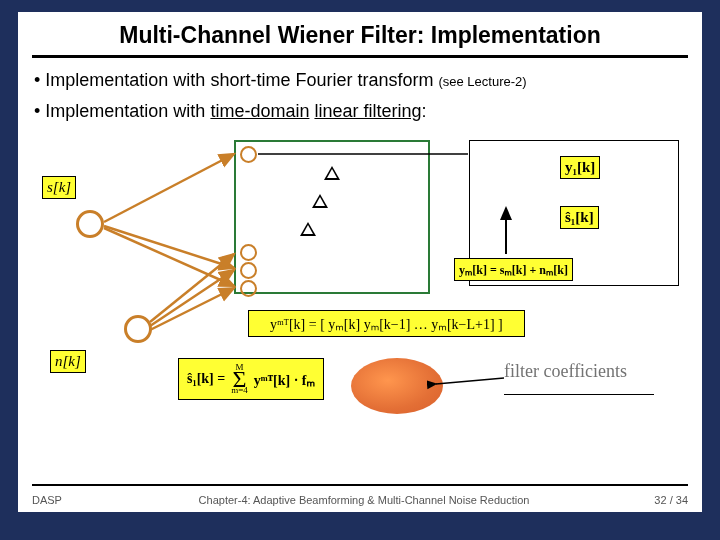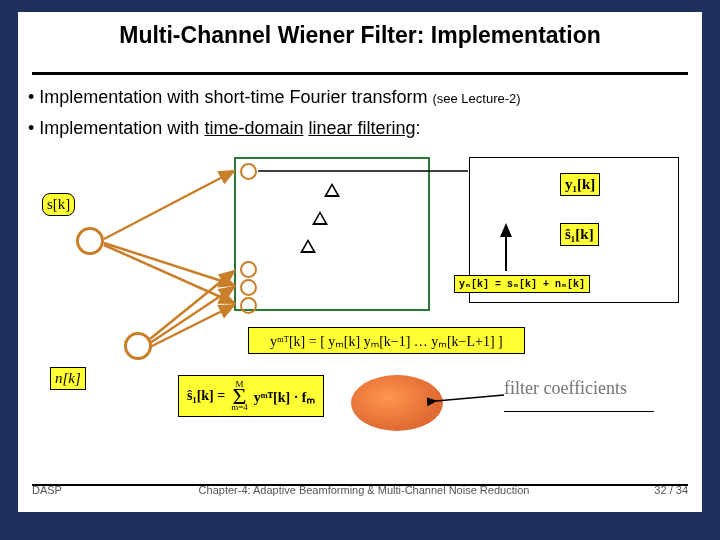--- a/index.html
+++ b/index.html
@@ -14,32 +14,32 @@
     position: absolute;
     left: 18px; top: 12px;
     width: 684px; height: 500px;
     background: #fff;
   }
   .title {
     font-size: 23px;
     font-weight: bold;
     color: #000;
     text-align: center;
-    padding: 10px 0 23px;
+    padding: 10px 0 6px;
   }
   .hr-thick {
     height: 3px; background: #000;
     margin: 0 14px;
   }
   .hr-thin {
     height: 2px; background: #000;
     margin: 0 14px;
   }
   .bullets {
-    padding: 12px 10px 8px;
+    padding: 12px 16px 8px;
   }
   .b1, .b2 {
     font-size: 18px;
     color: #000;
     margin-bottom: 10px;
   }
   .b1 .small { font-size: 13px; color: #000; }
   .b2 .ul { text-decoration: underline; }
   .diagram {
     position: relative;
@@ -113,21 +113,21 @@
     width: 150px;
     font-family: "Times New Roman", serif;
     font-size: 18px;
     color: #737373;
     border-bottom: 1px solid #000;
     line-height: 1.1;
     padding-bottom: 12px;
   }
   .footer {
     position: absolute;
-    left: 14px; right: 14px; bottom: 16px;
+    left: 14px; right: 14px; bottom: 6px;
     display: flex; align-items: flex-start;
     font-size: 11px;
     color: #555;
     margin-top: 28px;
   }
   .footer .f1 { width: 64px; }
   .footer .f2 { width: 130px; }
   .footer .f3 { flex: 1; text-align: center; }
   .footer .f4 { width: 56px; text-align: right; }
   .eq-big {
@@ -169,38 +169,38 @@
     </div>
     <div class="b2">
       <span>• Implementation with </span><span class="ul">time-domain</span><span> </span><span class="ul">linear filtering</span><span>:</span>
     </div>
   </div>
 
   <div class="diagram">
 
     <div class="big-o" style="left:40px; top:70px;"></div>
     <div class="big-o" style="left:88px; top:175px;"></div>
-    <div class="yellow-label" style="left:6px; top:36px; border-radius:8px;">s[k]</div>
+    <div class="yellow-label" style="left:6px; top:36px; font-style:italic;">s[k]</div>
     <div class="yellow-label" style="left:14px; top:210px; font-style:italic;">n[k]</div>
 
     <div class="mic-box"></div>
 
     <div class="small-o" style="left:204px; top:6px;"></div>
     <div class="small-o" style="left:204px; top:104px;"></div>
     <div class="small-o" style="left:204px; top:122px;"></div>
     <div class="small-o" style="left:204px; top:140px;"></div>
 
     <div class="mic-tri" style="left:288px; top:26px;"></div>
     <div class="mic-tri" style="left:276px; top:54px;"></div>
     <div class="mic-tri" style="left:264px; top:82px;"></div>
 
     <div class="out-box"></div>
     <div class="yellow-label" style="left:524px; top:16px; font-weight:bold;">y₁[k]</div>
     <div class="yellow-label" style="left:524px; top:66px; font-weight:bold;">ŝ₁[k]</div>
-    <div class="yellow-label" style="left:418px; top:118px; font-weight:bold; font-size:10px;font-family:Liberation Mono, monospace;">yₘ[k] = sₘ[k] + nₘ[k]</div>
+    <div class="yellow-label" style="left:418px; top:118px; font-weight:bold; font-size:12px;">yₘ[k] = sₘ[k] + nₘ[k]</div>
 
     <div class="vec-box">
       <span>yᵐᵀ[k] = [ yₘ[k]  yₘ[k−1]  …  yₘ[k−L+1] ]</span>
     </div>
 
     <div class="blob"></div>
 
     <div class="eq-big">
       <span style="font-weight:bold;">ŝ₁[k] =</span>
       <span style="display:inline-flex; flex-direction:column; align-items:center;">

